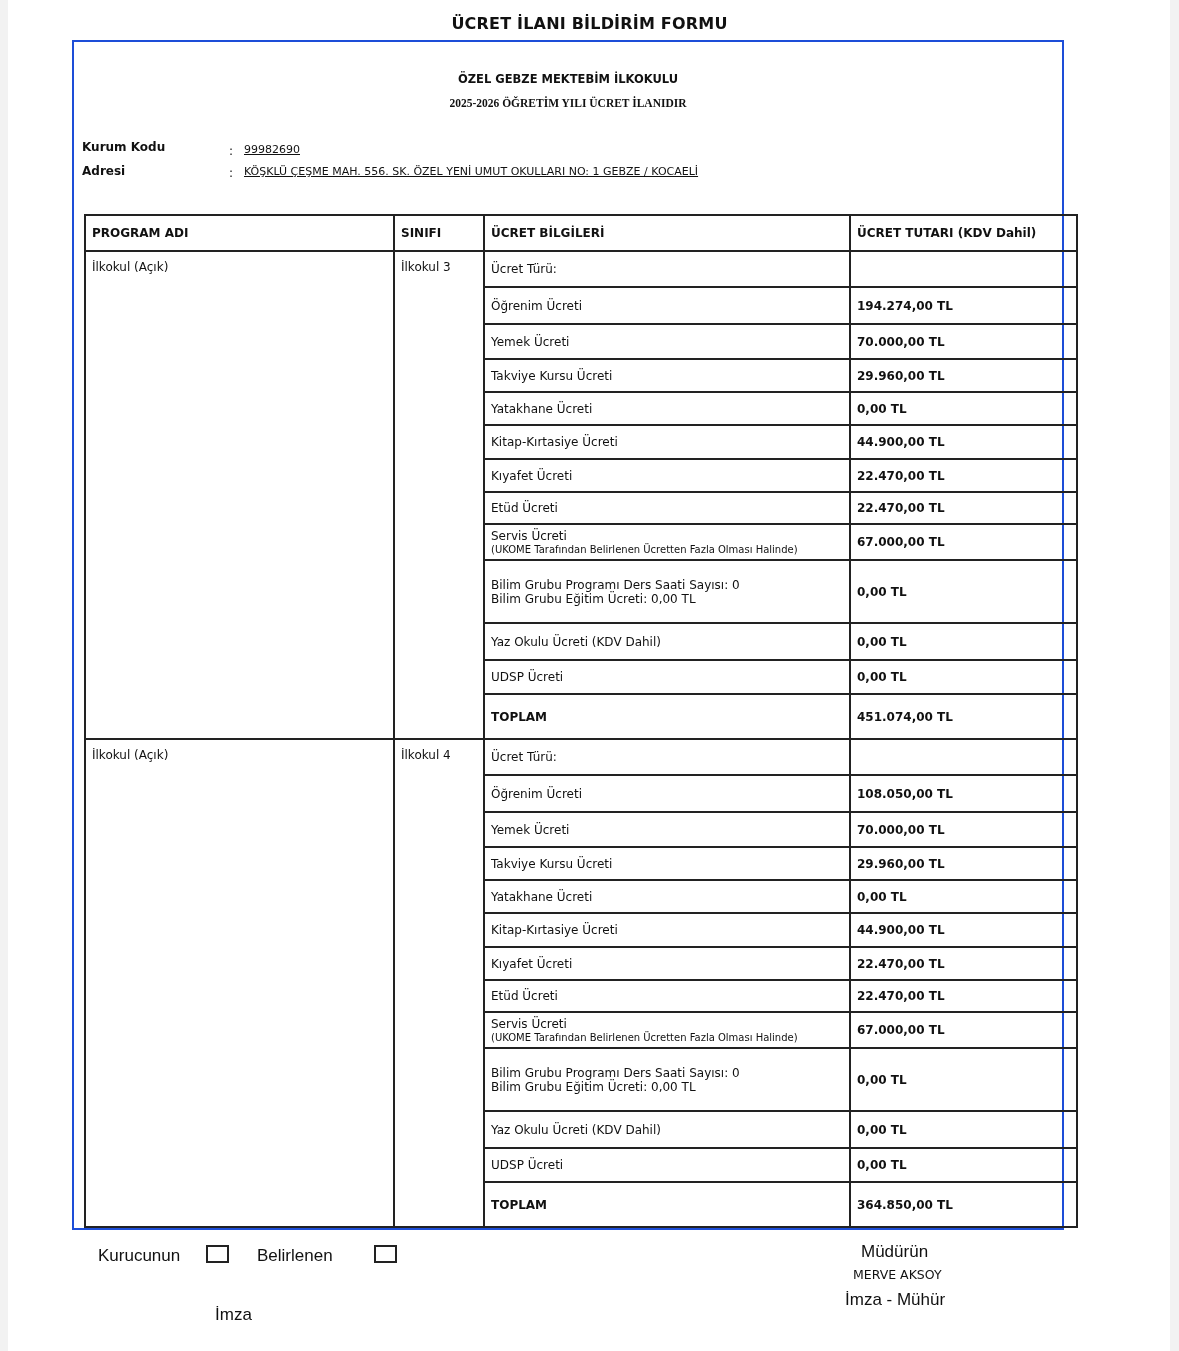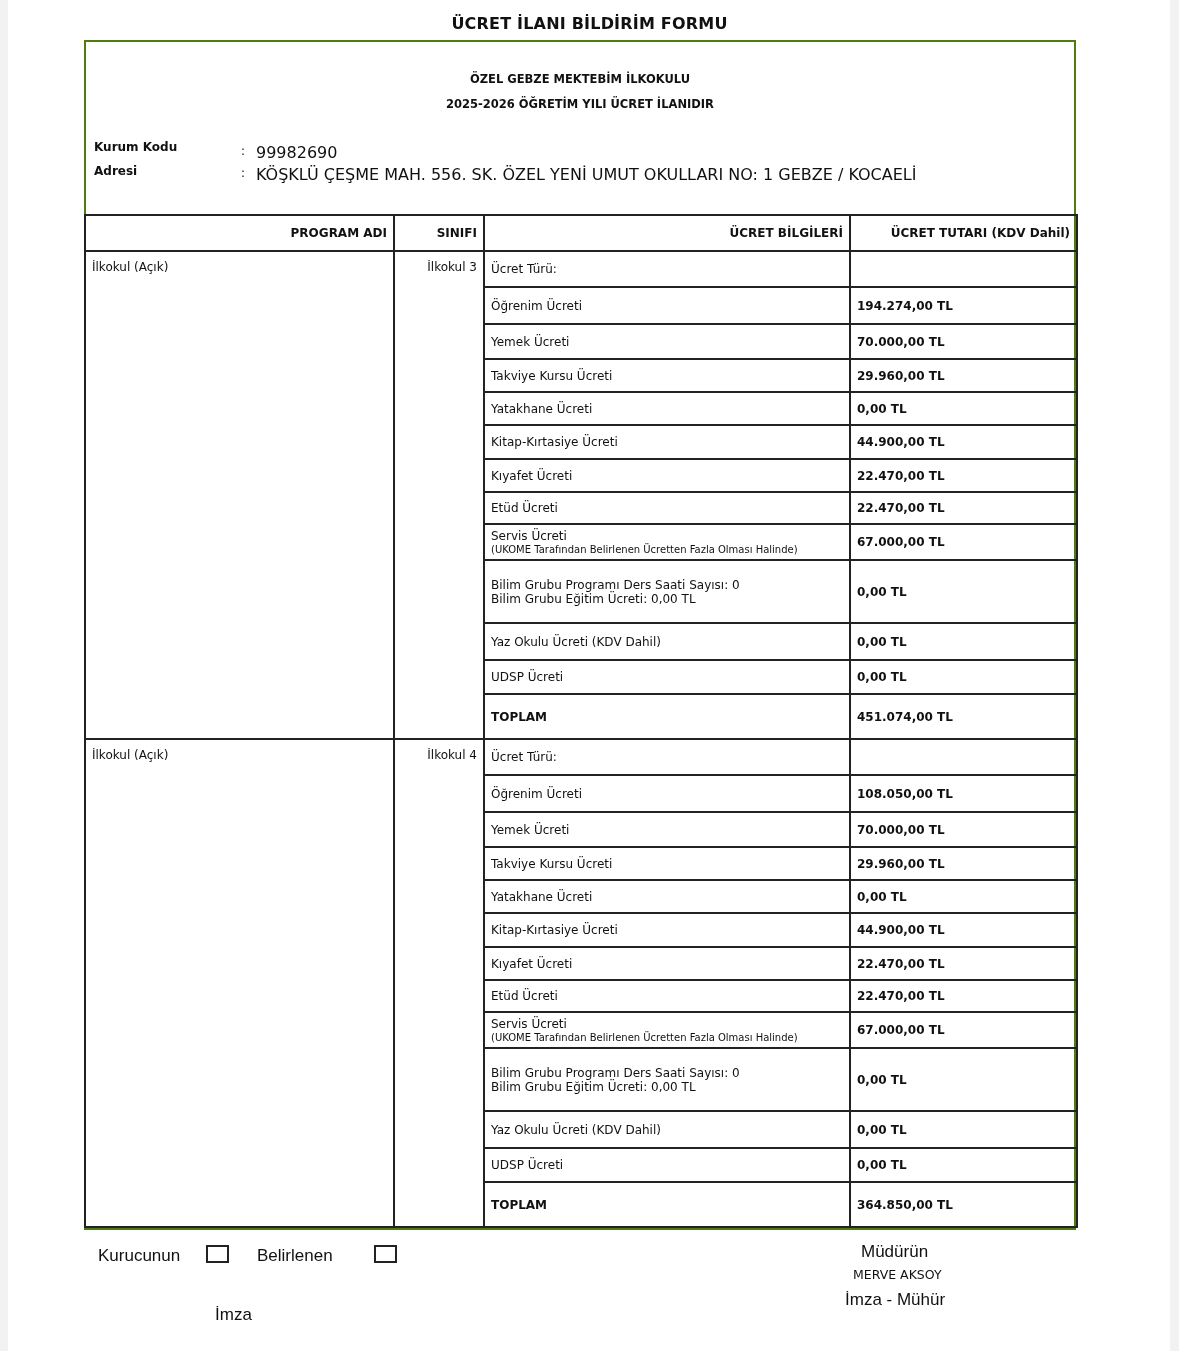--- a/index.html
+++ b/index.html
@@ -28,82 +28,83 @@
     left: 0;
     width: 1179px;
     top: 14px;
     text-align: center;
     font-weight: bold;
     font-size: 16px;
     letter-spacing: 0.2px;
   }
   .frame {
     position: absolute;
-    left: 84px;
+    left: 72px;
     top: 40px;
     width: 988px;
     height: 1186px;
-    border: 2px solid #4d7c0f;
+    border: 2px solid #1d4ed8;
   }
   .school-name, .school-year {
     position: absolute;
     left: 0;
     width: 988px;
     text-align: center;
     font-weight: bold;
     font-size: 11.5px;
   }
   .school-name { top: 30px; }
-  .school-year { top: 55px; }
+  .school-year { top: 55px; font-family: Liberation Serif, serif; }
   .info-label {
     position: absolute;
     left: 8px;
     font-weight: bold;
     font-size: 12px;
   }
   .info-colon {
     position: absolute;
     left: 155px;
     font-size: 12px;
   }
   .info-value {
     position: absolute;
     left: 170px;
-    font-size: 16px;
+    font-size: 11px;
+    text-decoration: underline;
   }
   
   table.fees {
     position: absolute;
     left: 84px;
     top: 214px;
     width: 992px;
     border-collapse: collapse;
     table-layout: fixed;
   }
   table.fees th, table.fees td {
     border: 2px solid #222;
     font-size: 12px;
     padding: 0 6px;
     vertical-align: middle;
   }
   table.fees th {
     height: 34px;
     font-weight: bold;
-    text-align: right;
+    text-align: left;
     font-size: 12px;
   }
   col.c-program { width: 309px; }
   col.c-class { width: 90px; }
   col.c-info { width: 366px; }
   col.c-amount { width: 227px; }
   td.program, td.grade {
     vertical-align: top !important;
     padding-top: 8px !important;
   }
-  td.grade { text-align: right; border-radius: 32px; }
+  td.grade { text-align: left; border-radius: 32px; }
   td.amount {
     text-align: left;
     font-weight: bold;
     padding-right: 8px !important;
   }
   td.bold-label { font-weight: bold; }
   .note {
     display: block;
     font-size: 10px;
     margin-top: 1px;

